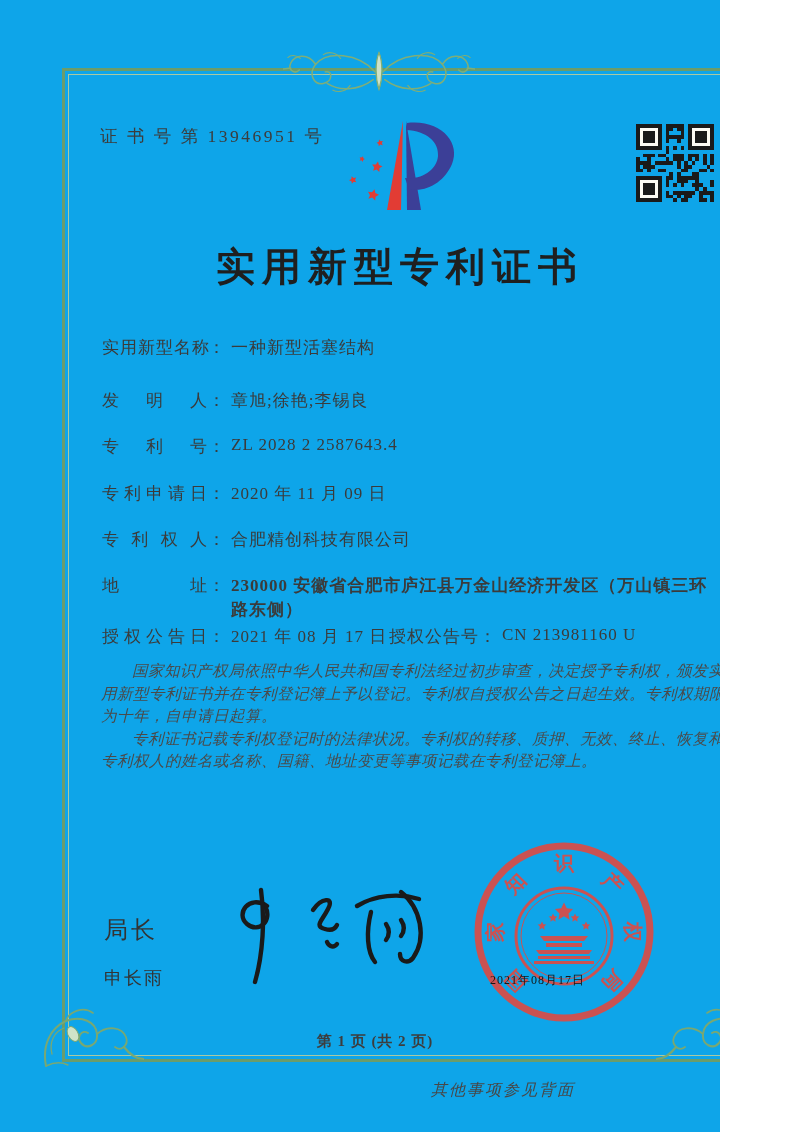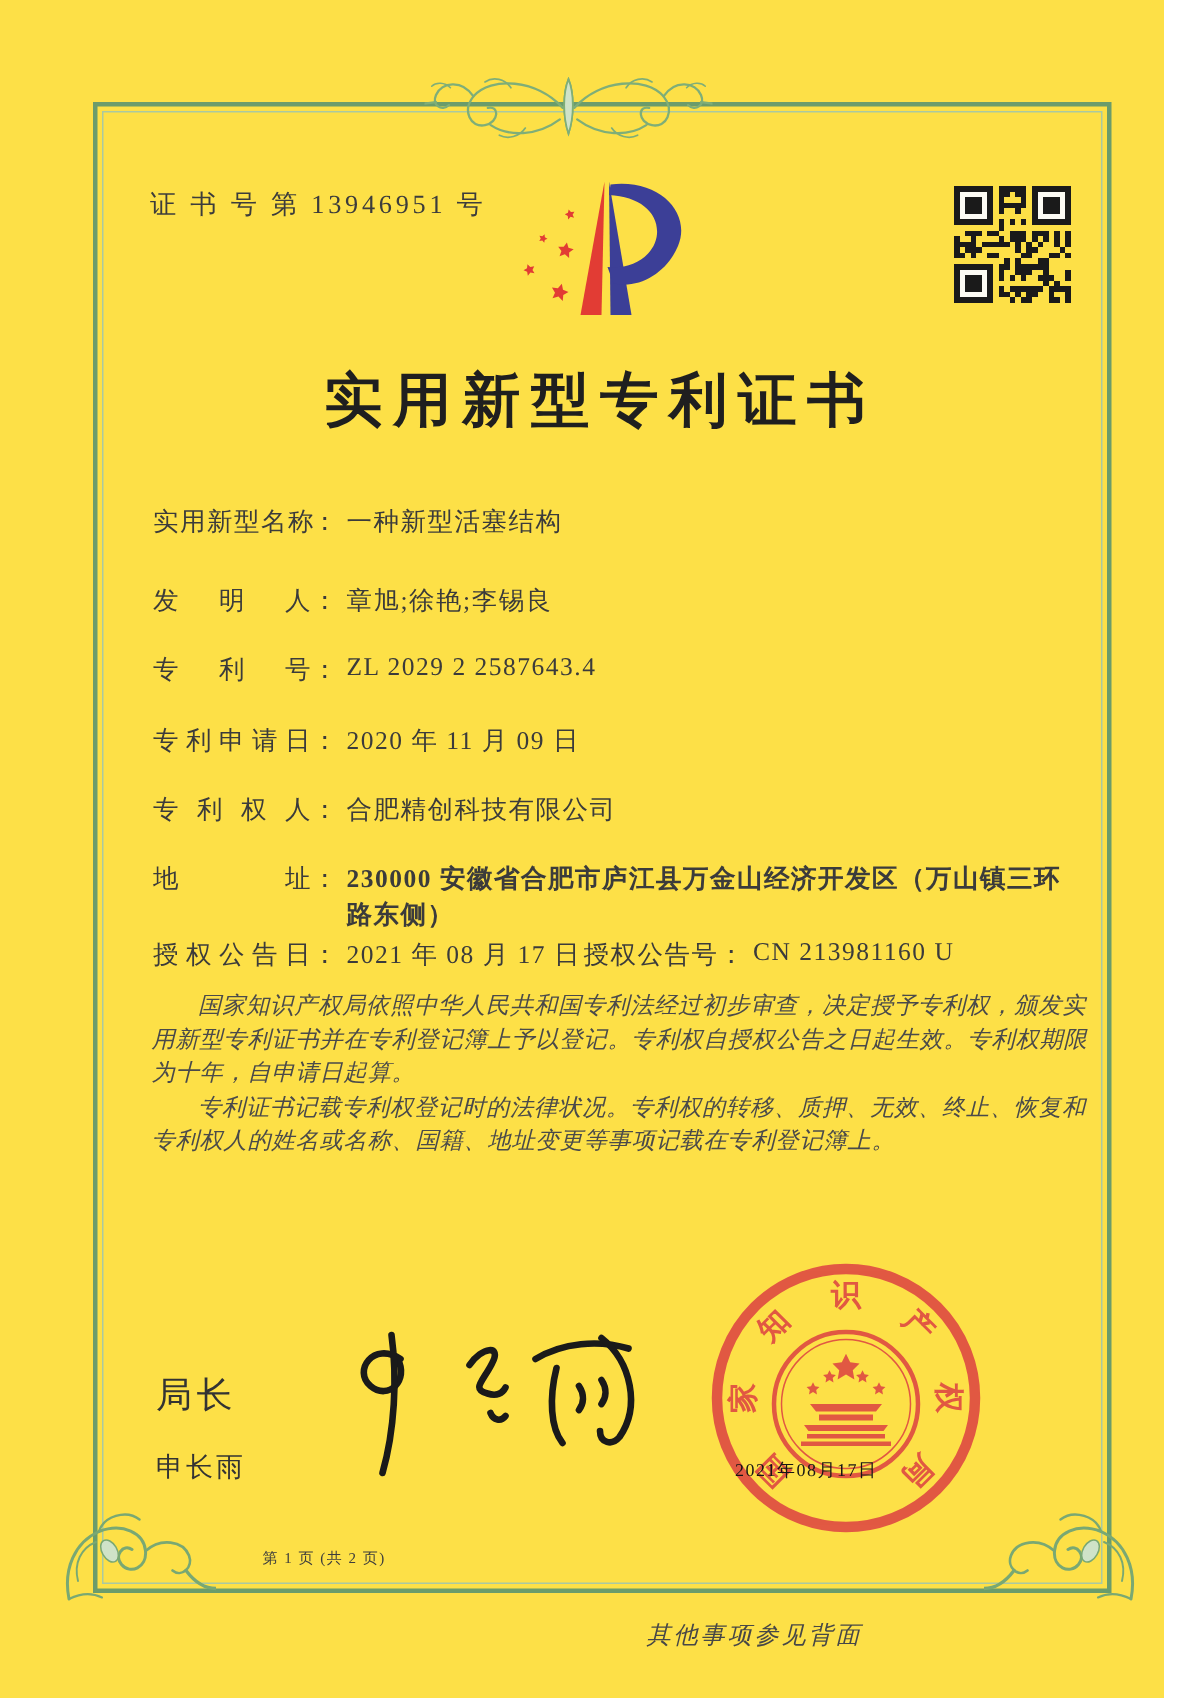--- a/index.html
+++ b/index.html
@@ -1,18 +1,18 @@
 <!DOCTYPE html>
 <html><head>
 <meta charset="utf-8">
 <style>
   html,body{margin:0;padding:0;background:#ffffff;}
   .page{
-    position:relative;width:776px;height:1132px;overflow:hidden;
-    background:#fde047;
+    position:relative;width:720px;height:1132px;overflow:hidden;
+    background:#0ea5e9;
     font-family:"Liberation Serif","DejaVu Serif",serif;
     color:#333;
   }
   
   .frame{position:absolute;left:62px;top:68px;width:673px;height:988px;border:3px solid #6b9c6b;}
   .frame-inner{position:absolute;left:3px;top:3px;right:3px;bottom:3px;border:1px solid #a9c9a2;}
   
   .orn-top{position:absolute;left:283px;top:42px;width:192px;height:56px;z-index:3;}
   .orn-bl{position:absolute;left:40px;top:1004px;width:104px;height:64px;z-index:3;}
   .orn-br{position:absolute;left:656px;top:1004px;width:104px;height:64px;z-index:3;transform:scaleX(-1);}
@@ -33,21 +33,21 @@
   .pair2 .flabel{width:90px;}
   
   .legal{position:absolute;left:101px;top:660px;width:634px;font-size:15.5px;line-height:22.6px;
     color:#4a4a4a;font-style:italic;letter-spacing:.5px;}
   .legal p{margin:0;text-indent:2em;}
   .officer-title{position:absolute;left:104px;top:914px;font-size:24px;color:#333;letter-spacing:3px;text-align:center;}
   .officer-name{position:absolute;left:104px;top:946px;font-size:18px;color:#333;letter-spacing:2px;margin-top:20px;}
   .sig{position:absolute;left:225px;top:884px;width:208px;height:104px;}
   .seal{position:absolute;left:468px;top:836px;width:192px;height:192px;}
   .seal-date{position:absolute;left:490px;top:972px;width:170px;font-size:12px;letter-spacing:1px;color:#161616;z-index:5;}
-  .page-info{position:absolute;left:175px;top:1032px;width:400px;font-size:10px;color:#3d3d3d;letter-spacing:1px;}
+  .page-info{position:absolute;left:175px;top:1032px;width:400px;text-align:center;font-size:15px;color:#3d3d3d;letter-spacing:1px;font-weight:bold;}
   .back-note{position:absolute;left:175px;top:1080px;width:400px;text-align:right;font-size:16px;color:#474747;font-style:italic;letter-spacing:2px;}
 </style>
 </head>
 <body>
 
 <div class="page">
 
   <div class="frame">
     <div class="frame-inner"></div>
   </div>
@@ -252,21 +252,21 @@
   <div class="title">实用新型专利证书</div>
 
   <div class="fields">
     <div class="frow" style="top:0">
       <span class="flabel">实用新型名称</span><span class="colon">：</span><span class="fvalue">一种新型活塞结构</span>
     </div>
     <div class="frow" style="top:53px">
       <span class="flabel">发明人</span><span class="colon">：</span><span class="fvalue">章旭;徐艳;李锡良</span>
     </div>
     <div class="frow" style="top:99px">
-      <span class="flabel">专利号</span><span class="colon">：</span><span class="fvalue">ZL 2029 2 2587643.4</span>
+      <span class="flabel">专利号</span><span class="colon">：</span><span class="fvalue">ZL 2028 2 2587643.4</span>
     </div>
     <div class="frow" style="top:146px">
       <span class="flabel">专利申请日</span><span class="colon">：</span><span class="fvalue">2020 年 11 月 09 日</span>
     </div>
     <div class="frow" style="top:192px">
       <span class="flabel">专利权人</span><span class="colon">：</span><span class="fvalue">合肥精创科技有限公司</span>
     </div>
     <div class="frow wrap" style="top:238px">
       <span class="flabel">地址</span>
         <span class="colon">：</span>

